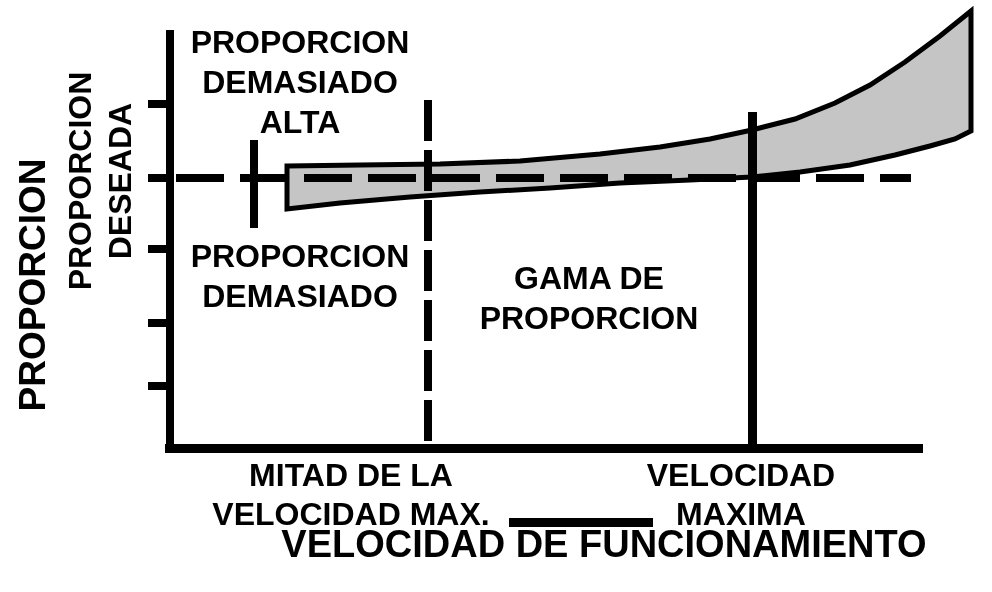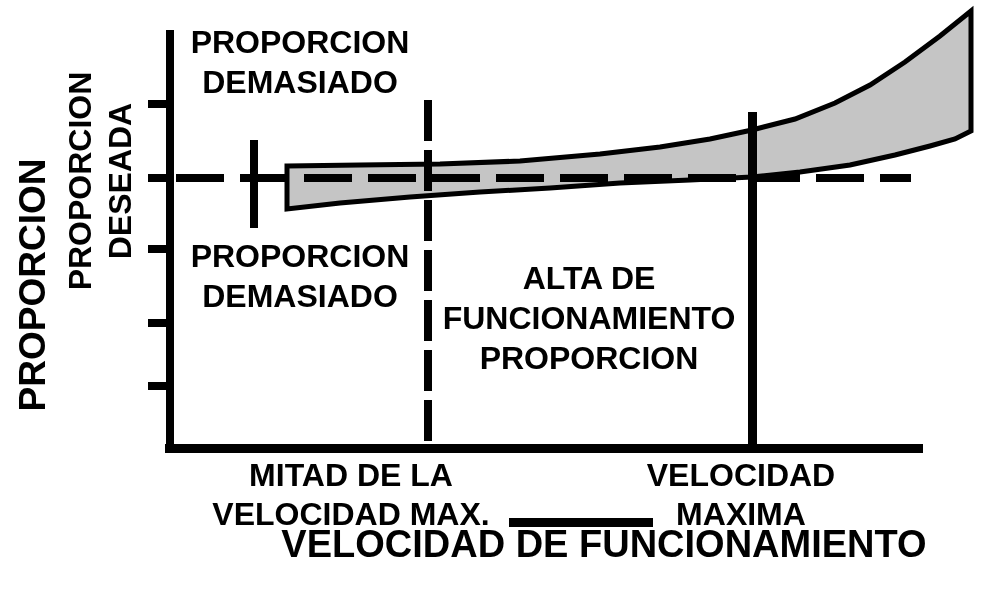--- a/index.html
+++ b/index.html
@@ -53,30 +53,30 @@
   <div class="lbl rot sz-ymain" style="left:33px; top:285px;">PROPORCION</div>
 
   <div class="lbl rot sz-region" style="left:100px; top:181px;">
     <div>PROPORCION</div>
     <div>DESEADA</div>
   </div>
 
   <div class="lbl ctr sz-region" style="left:300px; top:22px;">
     <div>PROPORCION</div>
     <div>DEMASIADO</div>
+    <div>ALTA</div>
   </div>
 
   <div class="lbl ctr sz-region" style="left:300px; top:236px;">
     <div>PROPORCION</div>
     <div>DEMASIADO</div>
   </div>
 
   <div class="lbl ctr sz-region" style="left:589px; top:258px;">
-    <div>ALTA DE</div>
-    <div>FUNCIONAMIENTO</div>
+    <div>GAMA DE</div>
     <div>PROPORCION</div>
   </div>
 
   <div class="lbl ctr sz-xlab" style="left:351px; top:456px;">
     <div>MITAD DE LA</div>
     <div>VELOCIDAD MAX.</div>
   </div>
 
   <div class="lbl ctr sz-xlab" style="left:741px; top:456px;">
     <div>VELOCIDAD</div>

